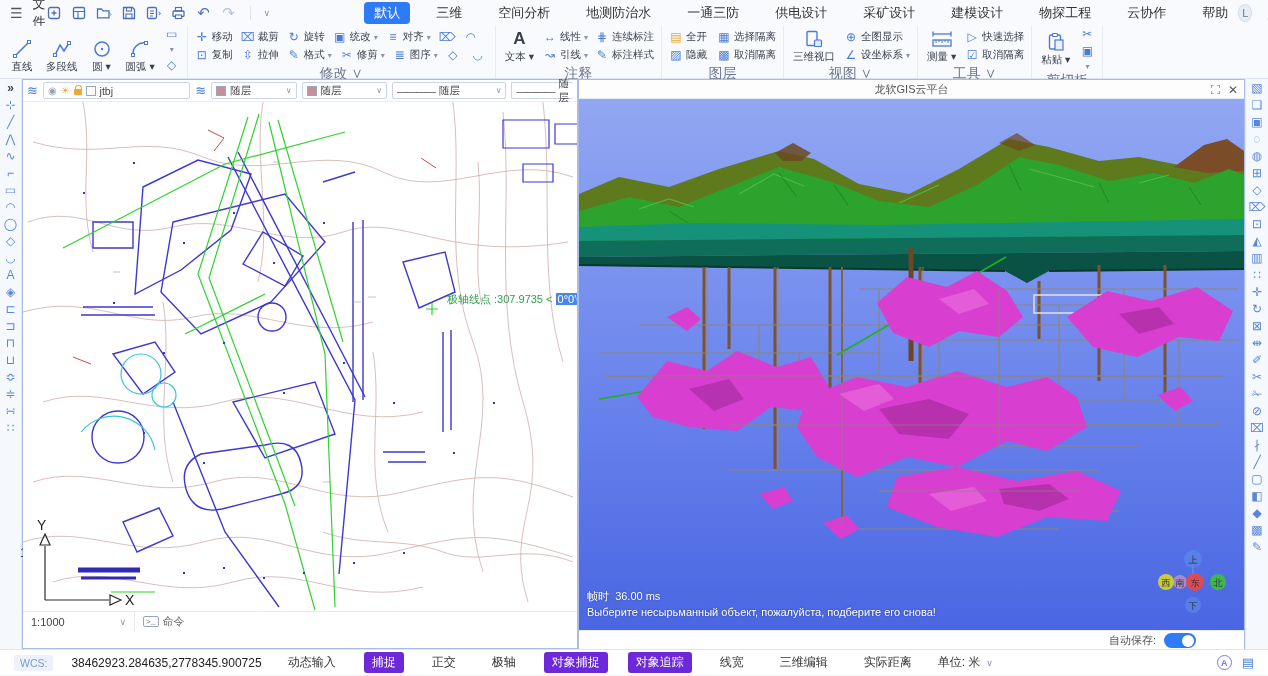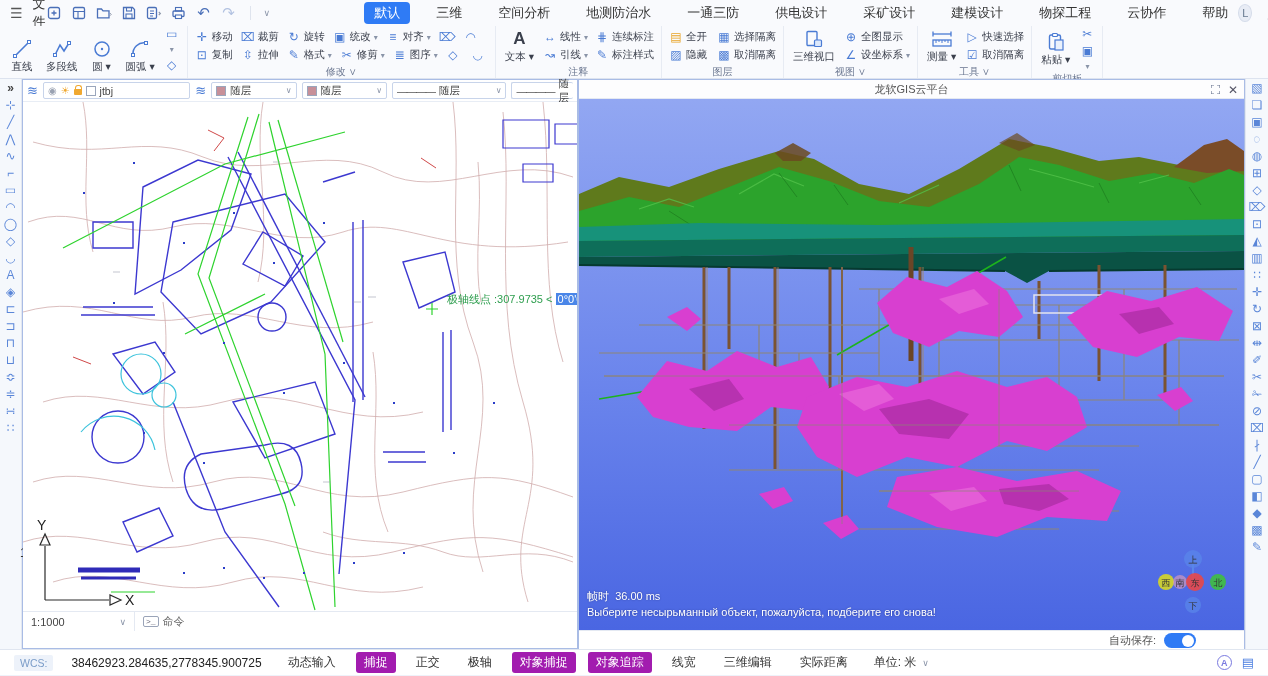--- a/index.html
+++ b/index.html
@@ -23,21 +23,21 @@
   .menubar-right { margin-left:auto; display:flex; align-items:center; gap:14px; }
   .avatar-circle { width:18px; height:18px; border-radius:50%; background:#e8ecf5; color:#66788f; font-size:11px; display:flex; align-items:center; justify-content:center; border:1px solid #d5dcea; }
   .person-icon svg { display:block; }
   .lang-btn { display:flex; align-items:center; gap:3px; font-size:13px; color:#333; }
   .lang-glyph { font-weight:bold; font-size:13px; color:#222; }
 
   
   .ribbon { height:53px; background:#f9fafd; border-bottom:1px solid #dde3ef; display:flex; flex:none; }
   .rgroup { display:flex; flex-direction:column; border-right:1px solid #e7ebf3; padding:1px 7px 0 7px; }
   .rgroup-body { flex:1; display:flex; align-items:center; gap:7px; }
-  .rgroup-label { height:13px; text-align:center; font-size:10px; color:#6a7690; }
+  .rgroup-label { height:13px; text-align:center; font-size:14px; color:#6a7690; }
   .bigbtn { display:flex; flex-direction:column; align-items:center; justify-content:center; gap:1px; min-width:30px; padding:0 2px; cursor:pointer; }
   .bigbtn .blabel { font-size:10.5px; color:#3a3f4c; white-space:nowrap; }
   .bigbtn .bicon { height:20px; display:flex; align-items:center; justify-content:center; }
   .scol { display:flex; flex-direction:column; justify-content:center; gap:3px; }
   .sbtn { display:flex; align-items:center; gap:3px; font-size:10.5px; color:#3a3f4c; white-space:nowrap; cursor:pointer; height:15px; }
   .sbtn .g { color:#4a7bd4; font-size:12px; width:14px; text-align:center; }
   .sbtn .g.orange { color:#e8a428; }
   .sbtn .caret, .bigbtn .caret, .inline-caret { font-size:8px; color:#8a94a8; display:none; }
   .sbtn.has-caret .caret { display:inline; }
   .show-caret { display:inline !important; }
@@ -94,21 +94,21 @@
   .autosaverow { height:20px; flex:none; background:#fff; border-top:1px solid #e4e9f2; display:flex; align-items:center; justify-content:flex-end; padding-right:48px; gap:8px; }
   .autosaverow .aslabel { font-size:11px; color:#555; }
   .toggle { width:32px; height:15px; border-radius:8px; background:#2f7bf5; position:relative; cursor:pointer; }
   .toggle .knob { position:absolute; right:2px; top:1.5px; width:12px; height:12px; border-radius:50%; background:#fff; }
 
   
   .statusbar { height:26px; flex:none; background:#fff; border-top:1px solid #e0e6f0; display:flex; align-items:center; padding:0 14px; gap:18px; }
   .wcs-badge { background:#edf2fa; color:#7a9cc8; font-size:10.5px; padding:2px 6px; border-radius:2px; }
   .coords { font-size:12px; color:#222; }
   .stoggle { font-size:12px; color:#333; padding:2px 8px; border-radius:3px; cursor:pointer; white-space:nowrap; }
-  .stoggle.on { background:#a21caf; color:#fff; }
+  .stoggle.on { background:#6d28d9; color:#fff; }
   .unitbox { font-size:12px; color:#333; display:flex; align-items:center; gap:6px; }
   .unitbox .chev { font-size:9px; color:#8a94a8; }
   .status-right { margin-left:auto; display:flex; align-items:center; gap:10px; }
   .circleA { width:15px; height:15px; border-radius:50%; border:1.4px solid #7a7ae0; color:#7a7ae0; font-size:9px; font-weight:bold; display:flex; align-items:center; justify-content:center; }
   .noteicon { color:#4a7de0; font-size:13px; }
 </style>
 </head>
 <body>
 
 <div class="window">
@@ -842,21 +842,21 @@
 
         <span class="ricon">▩</span>
 
         <span class="ricon">✎</span>
       </div>
   </div>
 
   <div class="statusbar">
     <span class="wcs-badge">WCS:</span>
     <span class="coords">38462923.284635,2778345.900725</span>
-    <span style="display:flex;gap:12px;align-items:center;">
+    <span style="display:flex;gap:20px;align-items:center;">
 
         <span class="stoggle">动态输入</span>
 
         <span class="stoggle on">捕捉</span>
 
         <span class="stoggle">正交</span>
 
         <span class="stoggle">极轴</span>
 
         <span class="stoggle on">对象捕捉</span>

